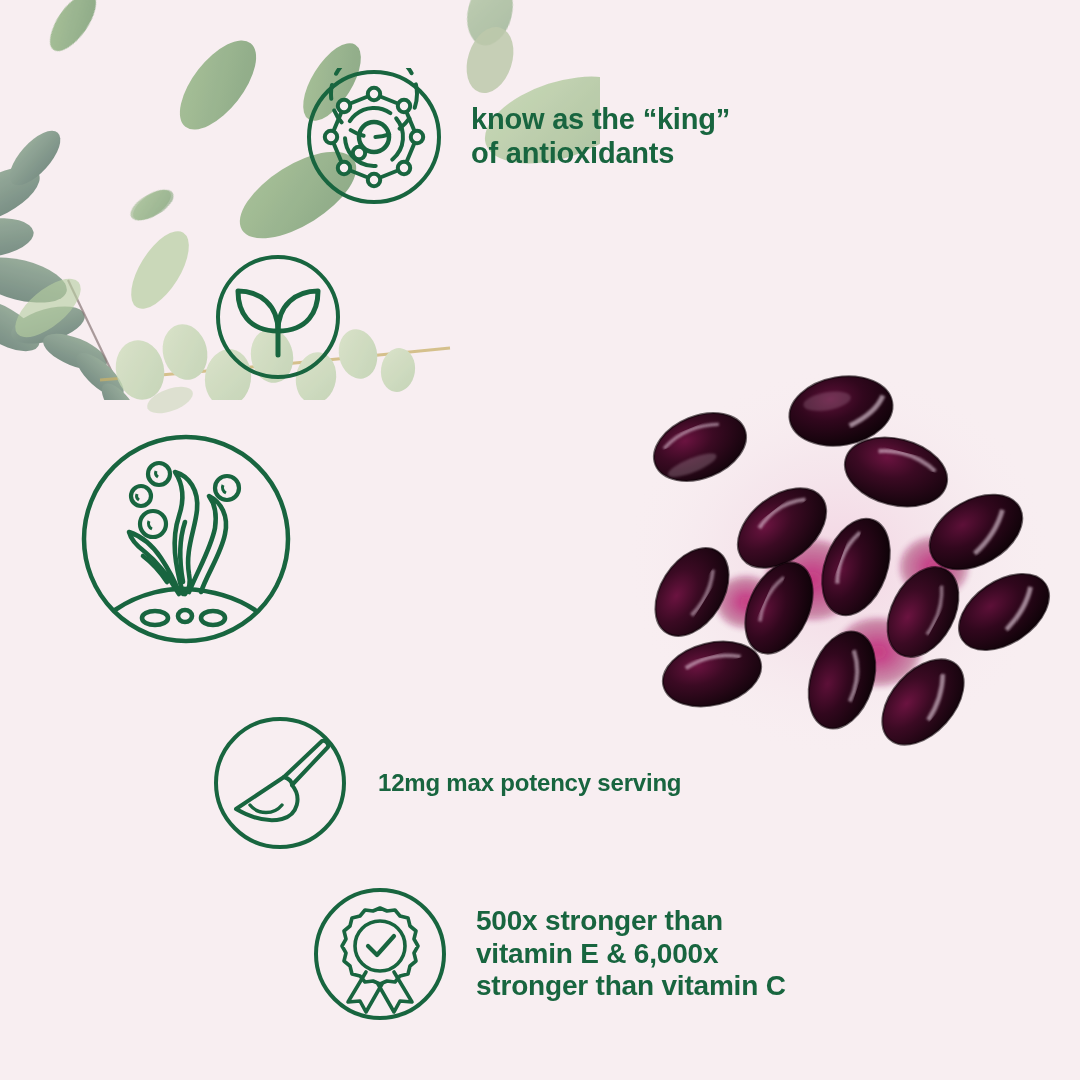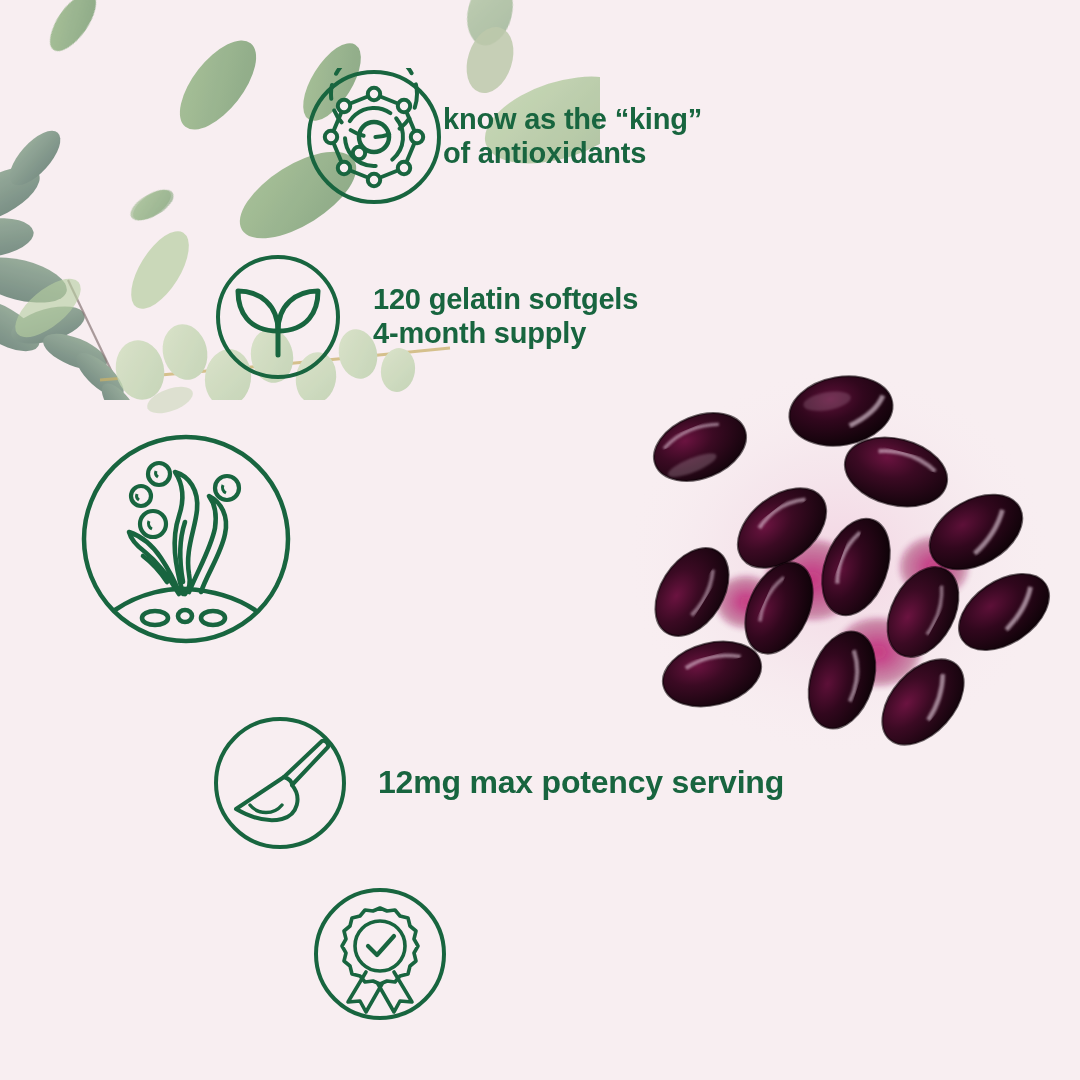--- a/index.html
+++ b/index.html
@@ -47,33 +47,33 @@
     color:#18653f;
     font-weight:bold;
     line-height:1.16;
     letter-spacing:-0.2px;
     white-space:pre-line;
   }
 
   
   #row-antioxidant { left:305px;  top:68px;  }
   #row-antioxidant .icon-circle { width:138px; height:138px; }
-  #row-antioxidant .feature-text { font-size:29px; }
+  #row-antioxidant .feature-text { font-size:29px; margin-left:28px; }
 
   #row-softgels   { left:214px;  top:253px; }
   #row-softgels .icon-circle { width:128px; height:128px; }
   #row-softgels .feature-text { font-size:29px; margin-left:31px; }
 
   #row-microalgae { left:79px;   top:432px; }
   #row-microalgae .icon-circle { width:214px; height:214px; }
   #row-microalgae .feature-text { font-size:37px; margin-left:24px; }
 
   #row-potency    { left:210px;  top:713px; }
   #row-potency .icon-circle { width:140px; height:140px; }
-  #row-potency .feature-text { font-size:32px; margin-left:28px; }
+  #row-potency .feature-text { font-size:24px; margin-left:28px; }
 
   #row-strength   { left:310px;  top:884px; }
   #row-strength .icon-circle { width:140px; height:140px; }
   #row-strength .feature-text { font-size:28px; margin-left:26px; }
 </style>
 </head>
 <body>
 
 <div id="stage">
 
@@ -307,22 +307,20 @@
       <circle cx="64" cy="64" r="60" fill="none" stroke="#18653f" stroke-width="4"></circle>
       <g stroke="#18653f" stroke-width="5" fill="none" stroke-linecap="round" stroke-linejoin="round">
 
         <path d="M64 78 C 34 78, 24 58, 24 38 C 46 38, 64 52, 64 78 Z"></path>
 
         <path d="M64 78 C 94 78, 104 58, 104 38 C 82 38, 64 52, 64 78 Z"></path>
 
         <path d="M64 78 L64 102"></path>
       </g>
     </svg>
-    <div class="feature-text">120 gelatin softgels
-4-month supply</div>
   </div>
 
   <div class="feature-row" id="row-microalgae">
     <svg class="icon-circle" viewBox="0 0 214 214">
       <circle cx="107" cy="107" r="102" fill="none" stroke="#18653f" stroke-width="4.5"></circle>
       <g stroke="#18653f" stroke-width="4.6" fill="none" stroke-linecap="round" stroke-linejoin="round">
 
         <path d="M104 162 C 96 132, 92 108, 100 84 C 106 66, 104 52, 96 40
                  C 110 44, 120 58, 118 78 C 116 98, 106 118, 110 142 C 112 152, 110 158, 106 162"></path>
 
@@ -383,15 +381,18 @@
                  L77 27 L85 26 L90 32 L98 34 L100 42 L106 47 L104 55 L108 62 L104 69
                  L106 77 L100 82 L98 90 L90 92 L85 98 L77 97 L70 100 L63 97 L55 98
                  L50 92 L42 90 L40 82 L34 77 L36 69 L32 62 L36 55 L34 47 L40 42
                  L42 34 L50 32 L55 26 L63 27 Z"></path>
 
         <circle cx="70" cy="62" r="25"></circle>
 
         <path d="M58 62 L67 71 L84 52" stroke-width="4.2"></path>
       </g>
     </svg>
+    <div class="feature-text">500x stronger than
+vitamin E &amp; 6,000x
+stronger than vitamin C</div>
   </div>
 
 </div>
 
 </body></html>

